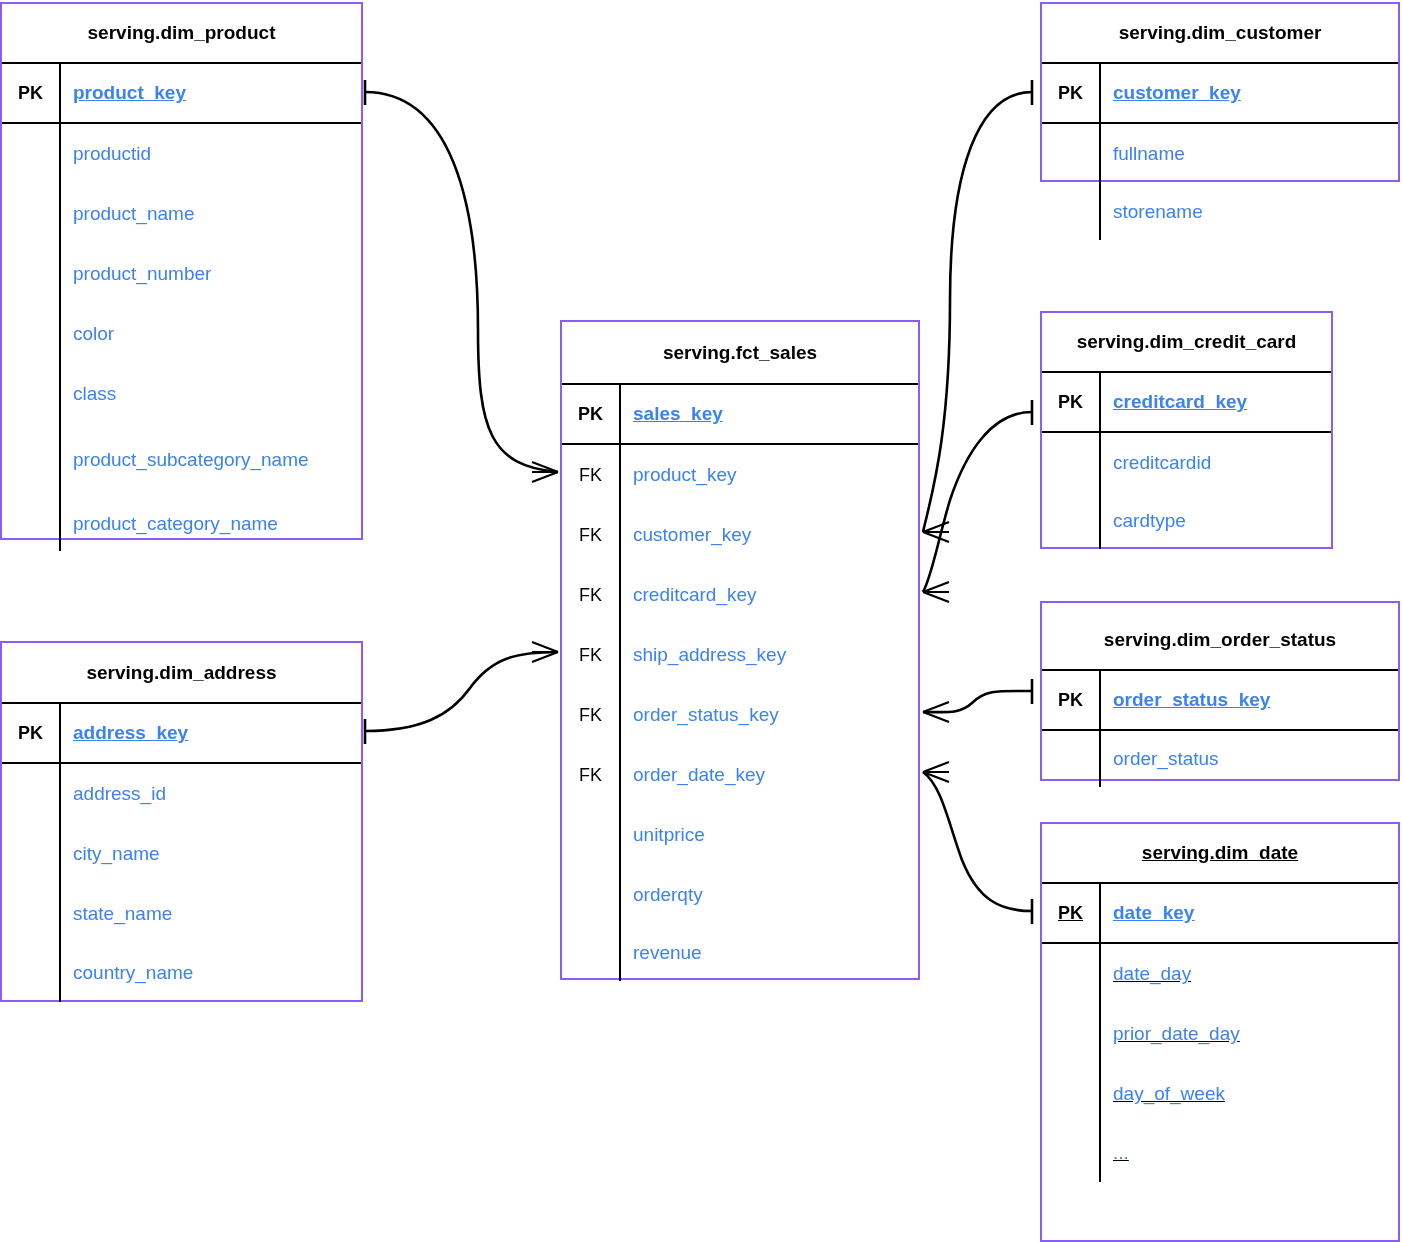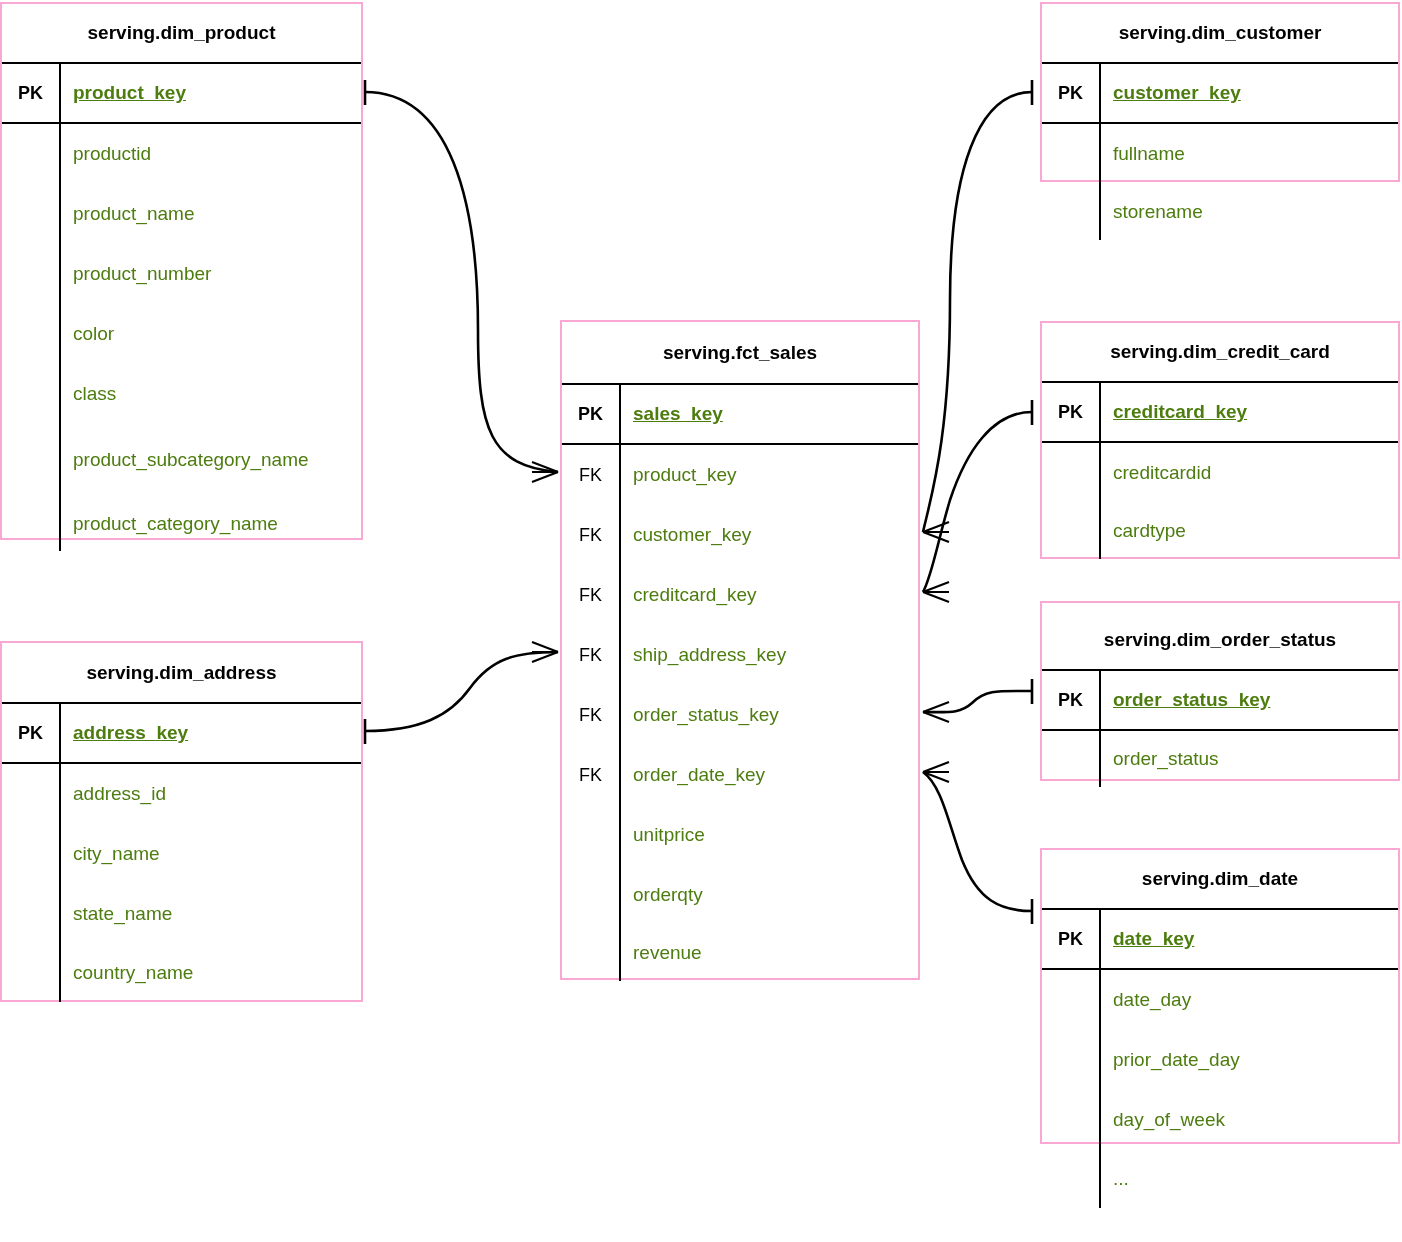--- a/index.html
+++ b/index.html
@@ -18,21 +18,21 @@
   #links {
     position: absolute;
     left: 0;
     top: 0;
     width: 1402px;
     height: 1242px;
     pointer-events: none;
   }
   .entity {
     position: absolute;
-    border: 2px solid #f9a8d4;
+    border: 2px solid #8b5cf6;
     box-sizing: border-box;
     background: #ffffff;
   }
   .entity-title {
     text-align: center;
     font-weight: bold;
     font-size: 19px;
     color: #000000;
     box-sizing: border-box;
     display: flex;
@@ -62,41 +62,41 @@
     font-size: 18px;
     color: #000000;
   }
   .keycell.bold { font-weight: bold; }
   .namecell {
     flex: 1;
     padding-left: 12px;
     padding-right: 8px;
     box-sizing: border-box;
     font-size: 19px;
-    color: #4d7c0f;
+    color: #3b82f6;
     line-height: 1.12;
   }
   .namecell.key {
     font-weight: bold;
     text-decoration: underline;
   }
   
   #ent-product      { left: 0px;    top: 2px;    width: 363px; height: 538px; }
   #ent-product   .entity-title { height: 58px; }
   #ent-customer     { left: 1040px; top: 2px;    width: 360px; height: 180px; }
   #ent-customer  .entity-title { height: 58px; }
   #ent-fct          { left: 560px;  top: 320px;  width: 360px; height: 660px; }
   #ent-fct       .entity-title { height: 61px; }
-  #ent-credit       { left: 1040px; top: 321px;  width: 360px; height: 238px; }
+  #ent-credit       { left: 1040px; top: 311px;  width: 293px; height: 238px; }
   #ent-credit    .entity-title { height: 58px; }
   #ent-address      { left: 0px;    top: 641px;  width: 363px; height: 361px; }
   #ent-address   .entity-title { height: 59px; }
   #ent-status       { left: 1040px; top: 601px;  width: 360px; height: 180px; }
   #ent-status    .entity-title { height: 58px; margin-top: 8px; }
-  #ent-date         { left: 1040px; top: 848px;  width: 360px; height: 296px; }
+  #ent-date         { left: 1040px; top: 822px;  width: 360px; height: 420px; text-decoration: underline; }
   #ent-date      .entity-title { height: 58px; }
 </style>
 </head>
 <body>
 
 <div id="canvas">
 
   <svg id="links" viewBox="0 0 1402 1242" width="1402" height="1242">
     <g fill="none" stroke="#000000" stroke-width="2.6" stroke-linecap="butt">
 

